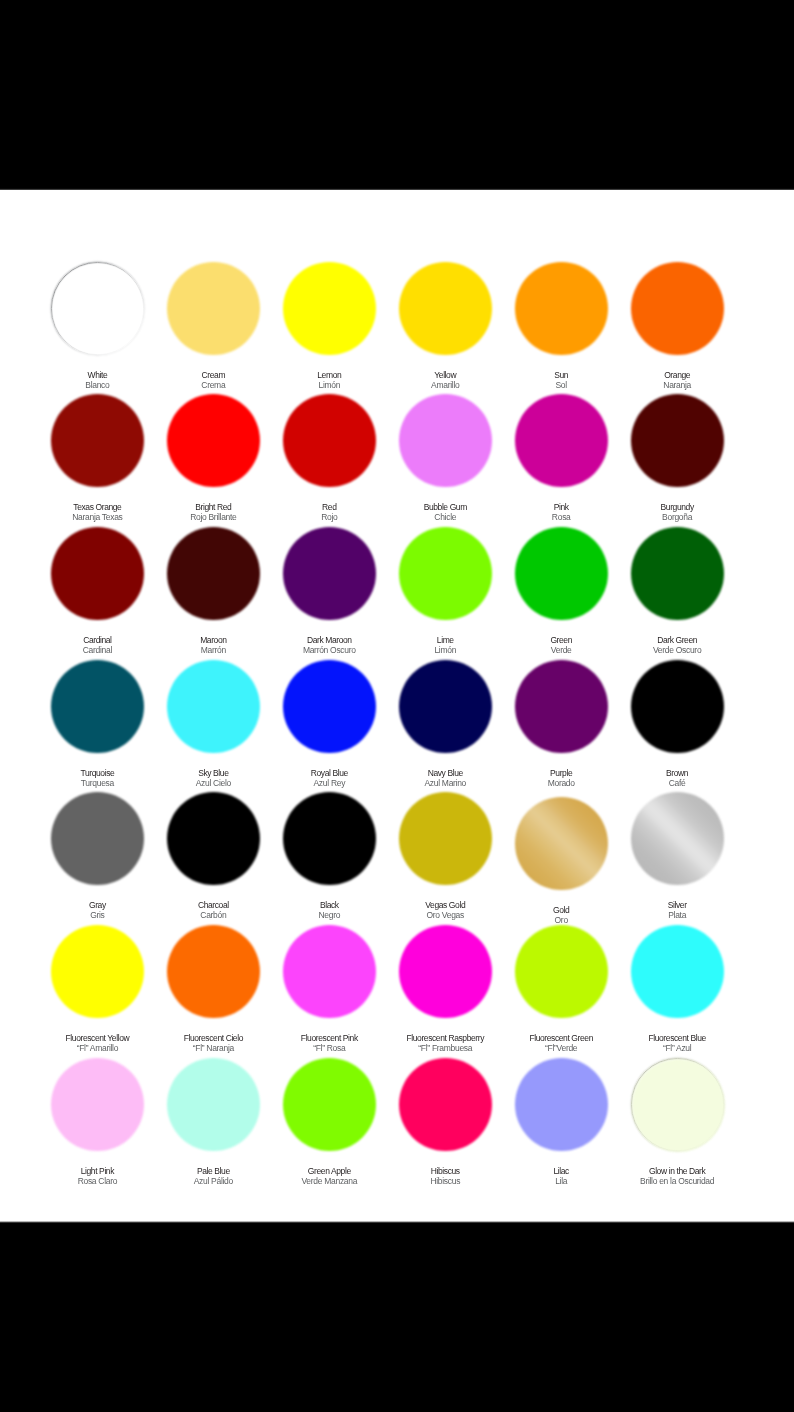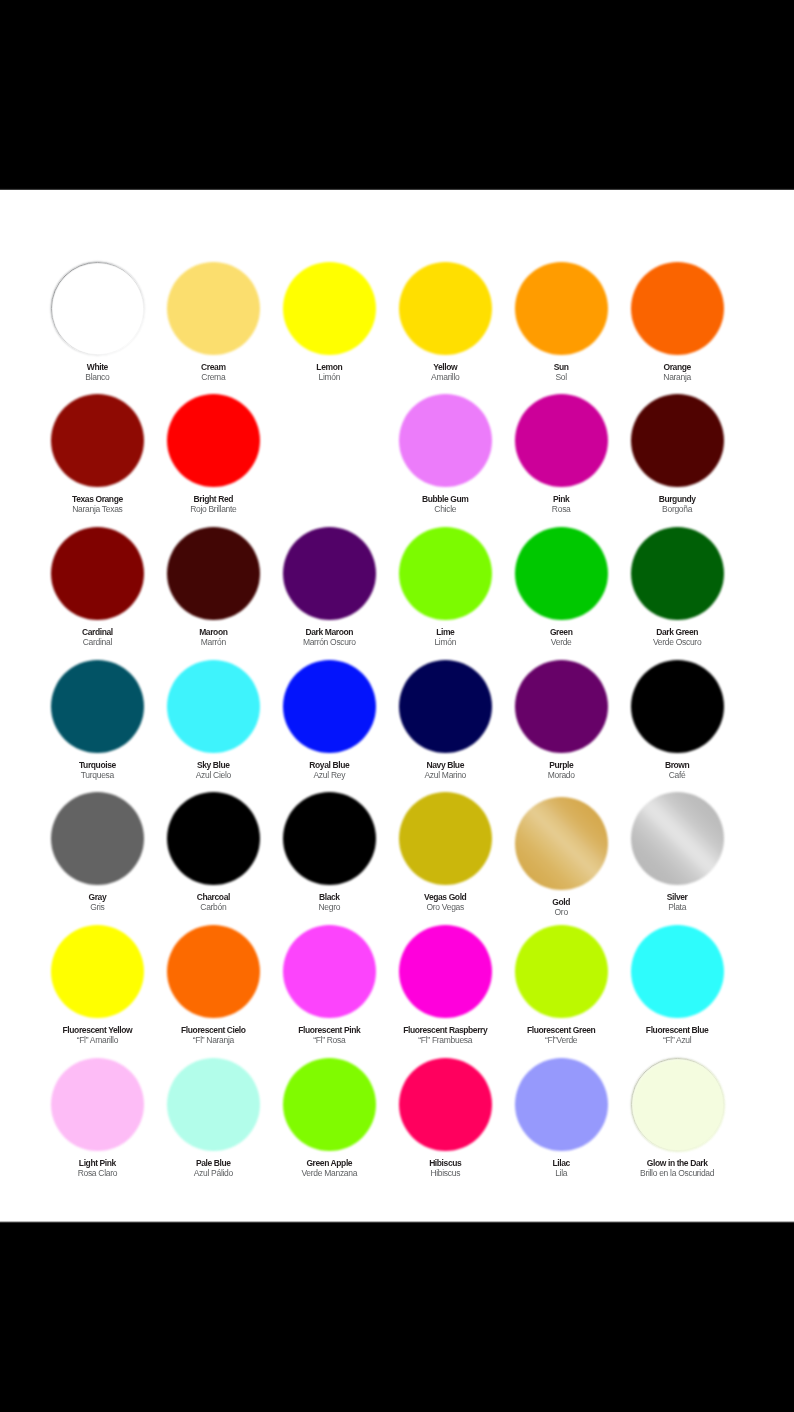--- a/index.html
+++ b/index.html
@@ -118,24 +118,24 @@
         #d6d6d6 61%,
         #cbcbcb 66%,
         #c4c4c4 71%,
         #bebebe 78%,
         #bababa 88%,
         #b6b6b6 100%);
   }
   .label {
     transform: translateZ(0);
     font-size: 8.5px;
-    font-weight: bold;
+    font-weight: normal;
     color: #231f20;
     line-height: 10px;
-    margin-top: 7px;
+    margin-top: 15px;
     letter-spacing: -0.4px;
     white-space: nowrap;
   }
   .sub {
     transform: translateZ(0);
     font-size: 8.5px;
     font-weight: normal;
     color: #5d5f61;
     line-height: 10px;
     letter-spacing: -0.3px;
@@ -198,20 +198,27 @@
           <div class="label">Texas Orange</div>
           <div class="sub">Naranja Texas</div>
         </div>
         <div class="cell" style="left: 153.35px; top: 204.27px;">
           <div class="dot">
             <div class="fill" style="background: rgb(255, 0, 0);"></div>
           </div>
           <div class="label">Bright Red</div>
           <div class="sub">Rojo Brillante</div>
         </div>
+        <div class="cell" style="left: 269.3px; top: 204.27px;">
+          <div class="dot">
+            <div class="fill" style="background: rgb(209, 2, 0);"></div>
+          </div>
+          <div class="label">Red</div>
+          <div class="sub">Rojo</div>
+        </div>
         <div class="cell" style="left: 501.2px; top: 204.27px;">
           <div class="dot">
             <div class="fill" style="background: rgb(204, 0, 153);"></div>
           </div>
           <div class="label">Pink</div>
           <div class="sub">Rosa</div>
         </div>
         <div class="cell" style="left: 385.25px; top: 204.27px;">
           <div class="dot">
             <div class="fill" style="background: rgb(236, 124, 250);"></div>

